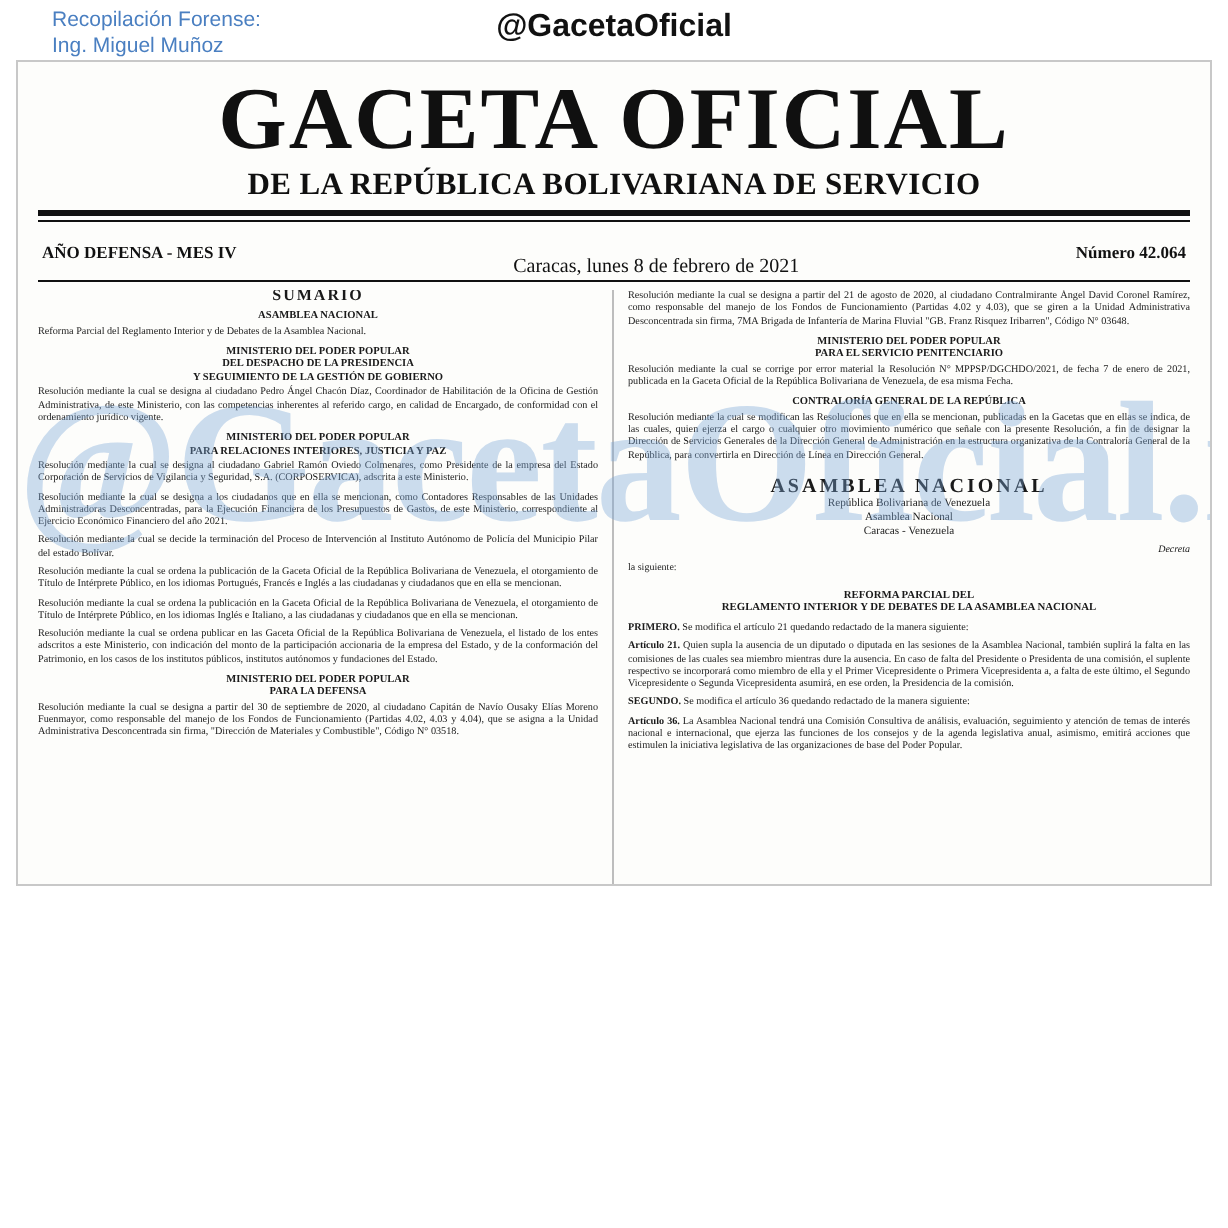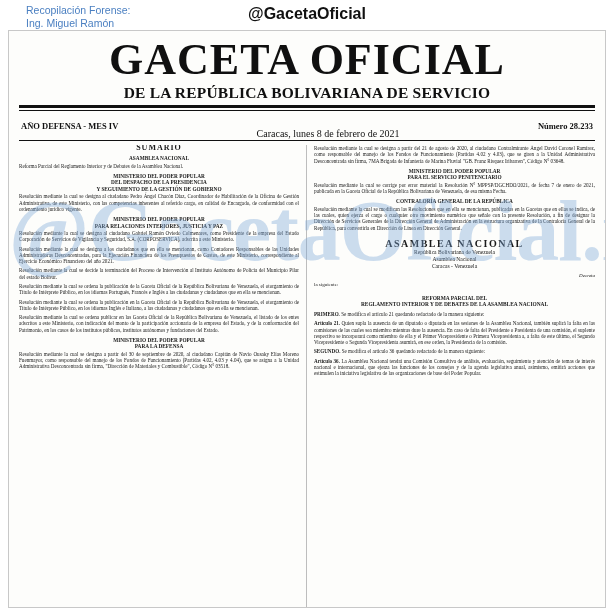--- a/index.html
+++ b/index.html
@@ -29,21 +29,21 @@
   }
   .watermark-credit div{white-space:nowrap;padding-left:18px;}
   .handle-top{
     position:absolute;left:50%;top:5px;transform:translateX(-50%);
     font-family:"Liberation Sans", sans-serif;
     font-size:16px;font-weight:bold;color:#111;
   }
   
   .sheet{
     position:absolute;
-    left:8px;top:30px;width:598px;height:578px;
+    left:8px;top:30px;width:598px;height:413px;
     background:#fdfdfb;
     border:1px solid #c8c8c8;
     box-sizing:border-box;
     overflow:hidden;
   }
   
   .masthead{
     position:relative;
     padding-top:6px;
     text-align:center;
@@ -137,37 +137,37 @@
   }
 </style>
 </head>
 <body>
 
 <div class="page">
 
   <div class="topbar">
     <div class="watermark-credit">
       <div>Recopilación Forense:</div>
-      <div>Ing. Miguel Ramón</div>
+      <div>Ing. Miguel Muñoz</div>
       <div>@MiguelSMunoz</div>
     </div>
     <div class="handle-top">@GacetaOficial</div>
   </div>
 
   <div class="sheet">
 
     <div class="masthead">
       <div class="gaceta-title">GACETA OFICIAL</div>
       <div class="gaceta-sub">DE LA REPÚBLICA BOLIVARIANA DE SERVICIO</div>
       <div class="rule-thick"></div>
       <div class="rule-thin"></div>
       <div class="issue-line">
         <span>AÑO DEFENSA - MES IV</span>
         <span class="center">Caracas, lunes 8 de febrero de 2021</span>
-        <span>Número 28.233</span>
+        <span>Número 42.064</span>
       </div>
       <div class="rule-thin"></div>
     </div>
 
     <div class="cols">
       <div class="col left">
         <div class="sumario">SUMARIO</div>
         <div id="left-blocks">
             <div class="org">
               <div>ASAMBLEA NACIONAL</div>

